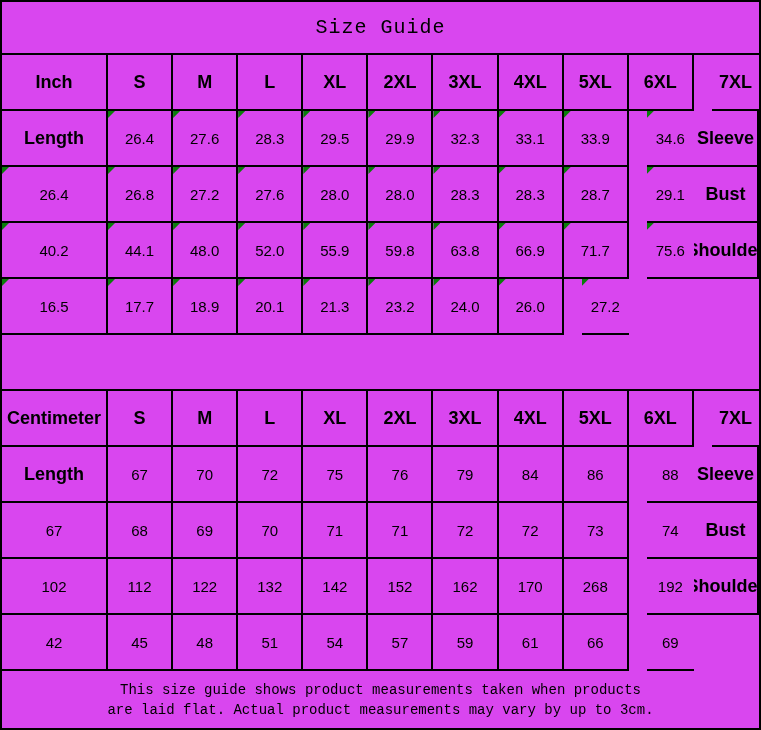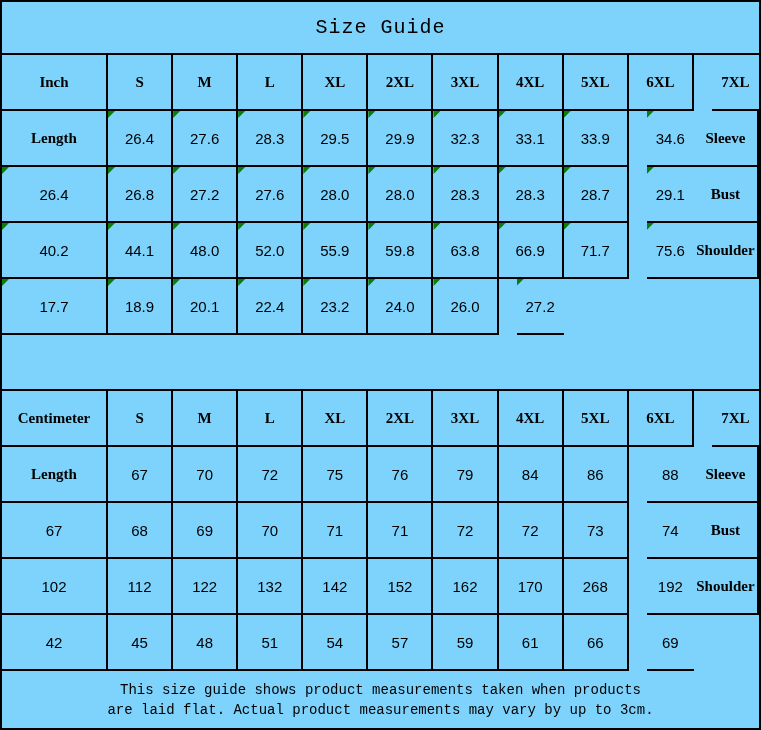--- a/index.html
+++ b/index.html
@@ -5,21 +5,21 @@
   html, body {
     margin: 0;
     padding: 0;
     background: #ffffff;
   }
   .sheet {
     width: 761px;
     height: 730px;
     box-sizing: border-box;
     border: 2px solid #000000;
-    background: #7dd3fc;
+    background: #d946ef;
     display: grid;
     grid-template-columns: 106px repeat(10, 1fr);
     grid-template-rows: 53px repeat(11, 56px) 57px;
   }
   .cell {
     position: relative;
     box-sizing: border-box;
     border-right: 2px solid #000000;
     border-bottom: 2px solid #000000;
     display: flex;
@@ -33,23 +33,23 @@
     grid-column: 1 / -1;
     border-right: none;
   }
   .title {
     font-family: "Liberation Mono", "DejaVu Sans Mono", monospace;
     font-size: 20px;
     font-weight: normal;
     letter-spacing: 1px;
   }
   .unit, .size-h, .row-label {
-    font-family: Liberation Serif, serif;
+    font-family: Liberation Sans, sans-serif;
     font-weight: bold;
-    font-size: 15px;
+    font-size: 18px;
   }
   .val {
     font-family: "Liberation Sans", "DejaVu Sans", sans-serif;
     font-weight: normal;
     font-size: 15px;
   }
   .spacer { border-bottom: 2px solid #000000; }
   .footer {
     border-bottom: none;
     flex-direction: column;
@@ -110,24 +110,25 @@
     <div class="cell val">44.1<span class="marker" style="background: rgb(10, 125, 10);"></span></div>
     <div class="cell val">48.0<span class="marker" style="background: rgb(10, 125, 10);"></span></div>
     <div class="cell val">52.0<span class="marker" style="background: rgb(10, 125, 10);"></span></div>
     <div class="cell val">55.9<span class="marker" style="background: rgb(10, 125, 10);"></span></div>
     <div class="cell val">59.8<span class="marker" style="background: rgb(10, 125, 10);"></span></div>
     <div class="cell val">63.8<span class="marker" style="background: rgb(10, 125, 10);"></span></div>
     <div class="cell val">66.9<span class="marker" style="background: rgb(10, 125, 10);"></span></div>
     <div class="cell val">71.7<span class="marker" style="background: rgb(10, 125, 10);"></span></div>
     <div class="cell val last-col">75.6<span class="marker" style="background: rgb(10, 125, 10);"></span></div>
     <div class="cell row-label">Shoulder</div>
+    <div class="cell val">16.5<span class="marker" style="background: rgb(10, 125, 10);"></span></div>
     <div class="cell val">17.7<span class="marker" style="background: rgb(10, 125, 10);"></span></div>
     <div class="cell val">18.9<span class="marker" style="background: rgb(10, 125, 10);"></span></div>
     <div class="cell val">20.1<span class="marker" style="background: rgb(10, 125, 10);"></span></div>
-    <div class="cell val">22.4<span class="marker" style="background: rgb(10, 125, 10);"></span></div>
+    <div class="cell val">21.3<span class="marker" style="background: rgb(10, 125, 10);"></span></div>
     <div class="cell val">23.2<span class="marker" style="background: rgb(10, 125, 10);"></span></div>
     <div class="cell val">24.0<span class="marker" style="background: rgb(10, 125, 10);"></span></div>
     <div class="cell val">26.0<span class="marker" style="background: rgb(10, 125, 10);"></span></div>
     <div class="cell val last-col">27.2<span class="marker" style="background: rgb(10, 125, 10);"></span></div>
     <div class="cell full spacer"></div>
   <div class="cell unit">Centimeter</div>
     <div class="cell size-h">S</div>
     <div class="cell size-h">M</div>
     <div class="cell size-h">L</div>
     <div class="cell size-h">XL</div>

